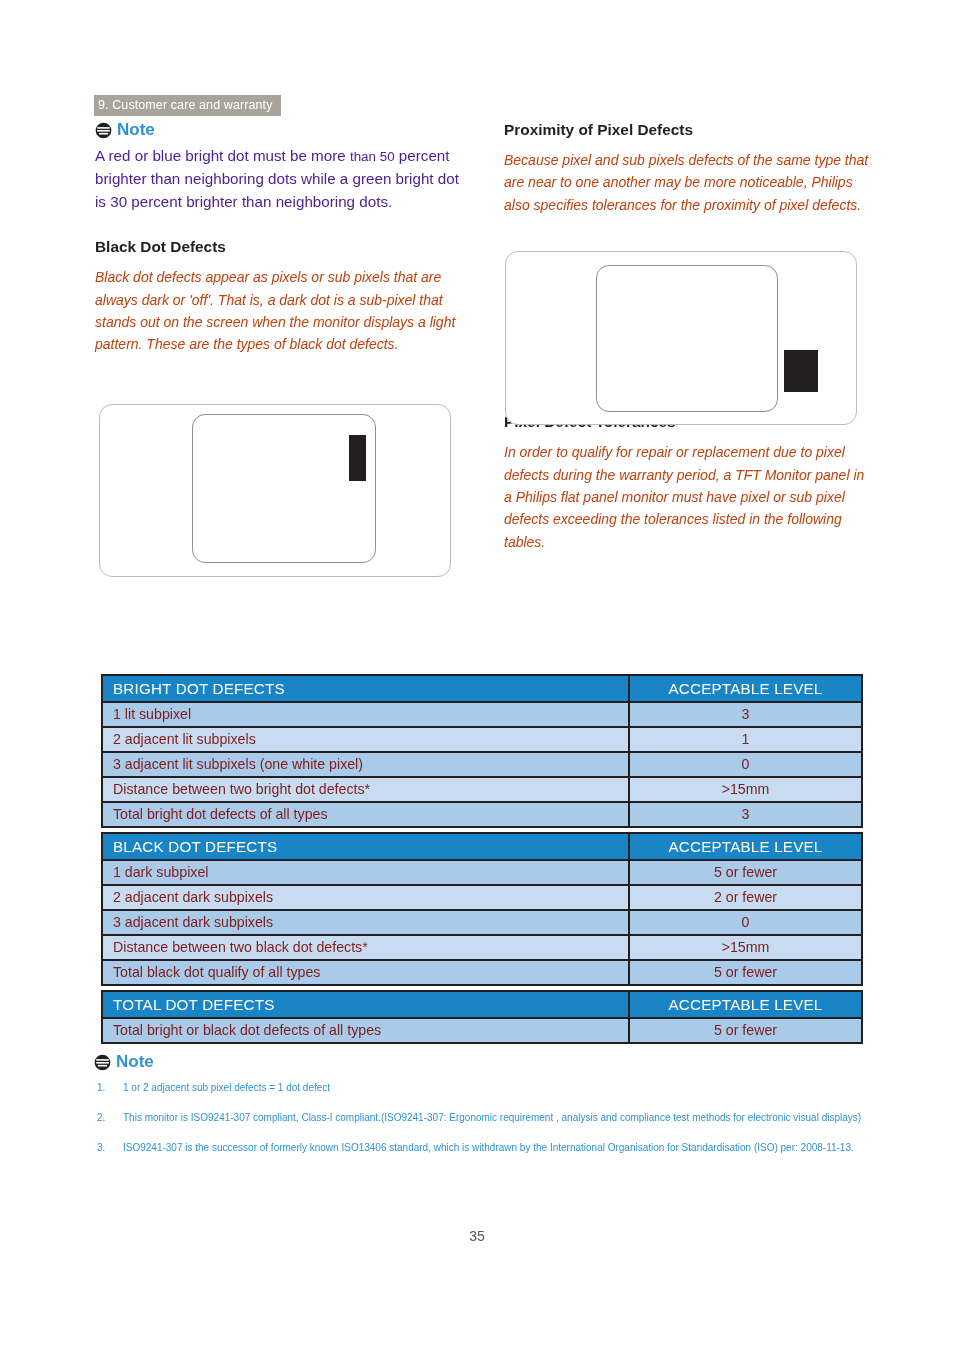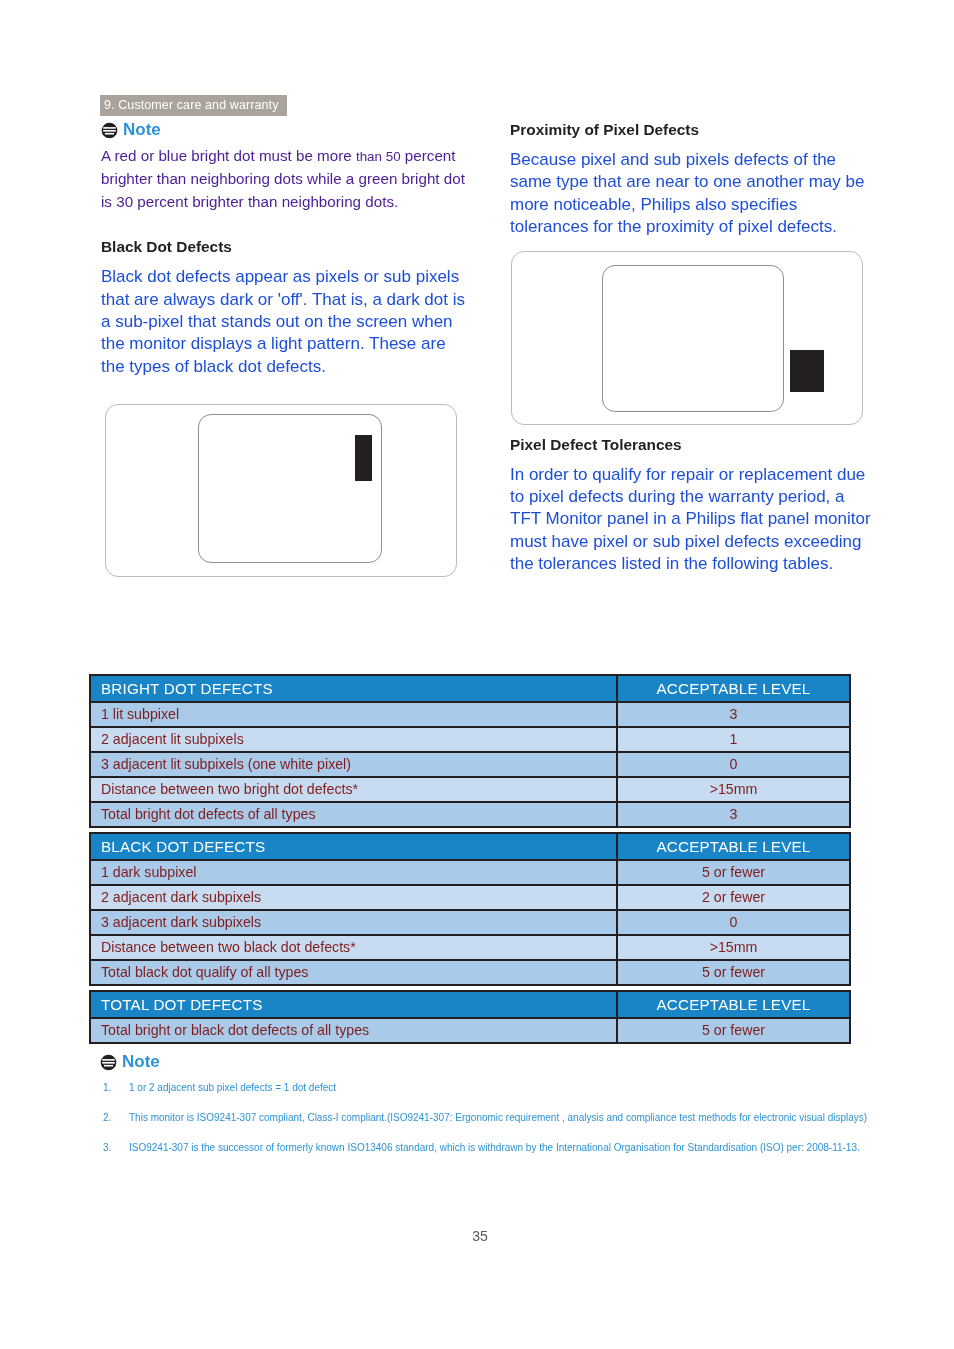--- a/index.html
+++ b/index.html
@@ -12,21 +12,20 @@
     height: 1349px;
     position: relative;
     font-family: "Liberation Sans", sans-serif;
     color: #3b3b3b;
     overflow: hidden;
   }
 
   .page {
     position: absolute;
     inset: 0;
-    margin-left: 6px;
   }
 
   
   .running-head {
     position: absolute;
     left: 94px;
     top: 95px;
     background: #a9a39c;
     color: #ffffff;
     font-size: 12.5px;
@@ -83,24 +82,25 @@
   h3.sec {
     font-size: 15.4px;
     font-weight: 700;
     color: #231f20;
     margin: 24px 0 9px 0;
     line-height: 20px;
   }
   .col-right h3.sec.first { margin-top: 0; }
 
   p.body {
-    font-size: 17px;
+    font-size: 14px;
     line-height: 22.4px;
-    color: #1d4ed8;
+    color: #c2410c;
     margin: 0;
+    font-style: italic;
   }
 
   
   .diagram {
     position: absolute;
     border: 1px solid #bcbcbc;
     border-radius: 13px;
     background: #ffffff;
   }
   .diagram .screen {
@@ -148,21 +148,21 @@
   #diagram-proximity .dot {
     left: 187px;
     top: 84px;
     width: 34px;
     height: 42px;
   }
 
   
   .tables {
     position: absolute;
-    left: 83px;
+    left: 101px;
     top: 674px;
     width: 664px;
   }
   table.defects {
     border-collapse: collapse;
     width: 100%;
     table-layout: fixed;
   }
   table.defects + table.defects { margin-top: 4px; }
 

